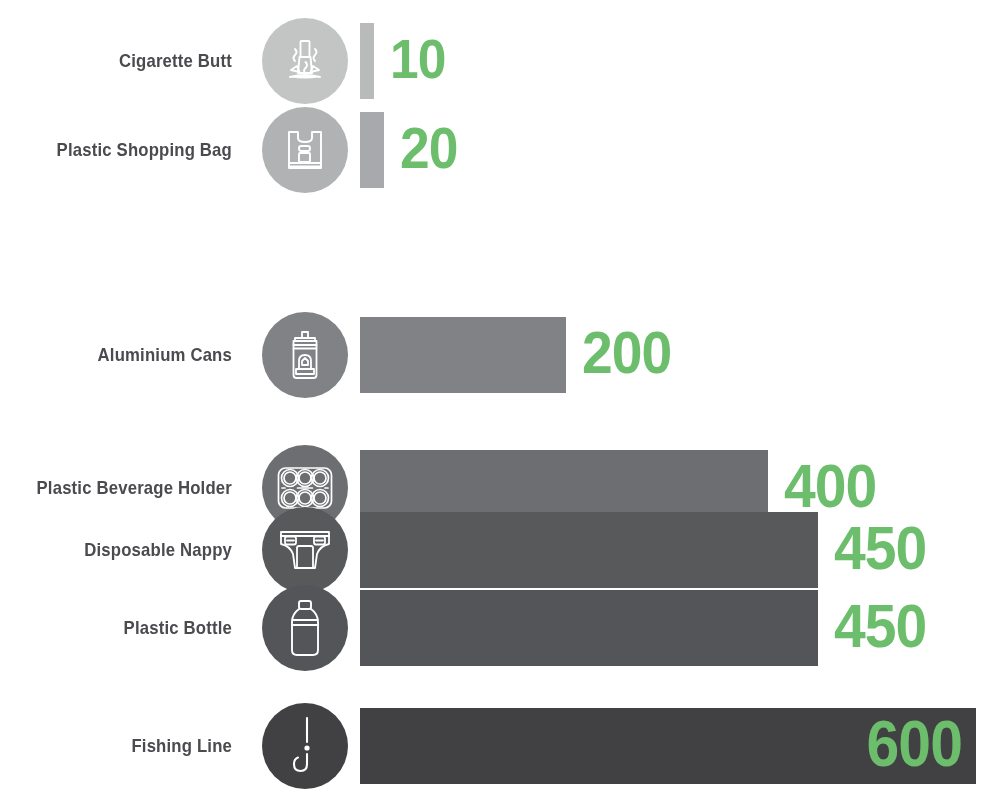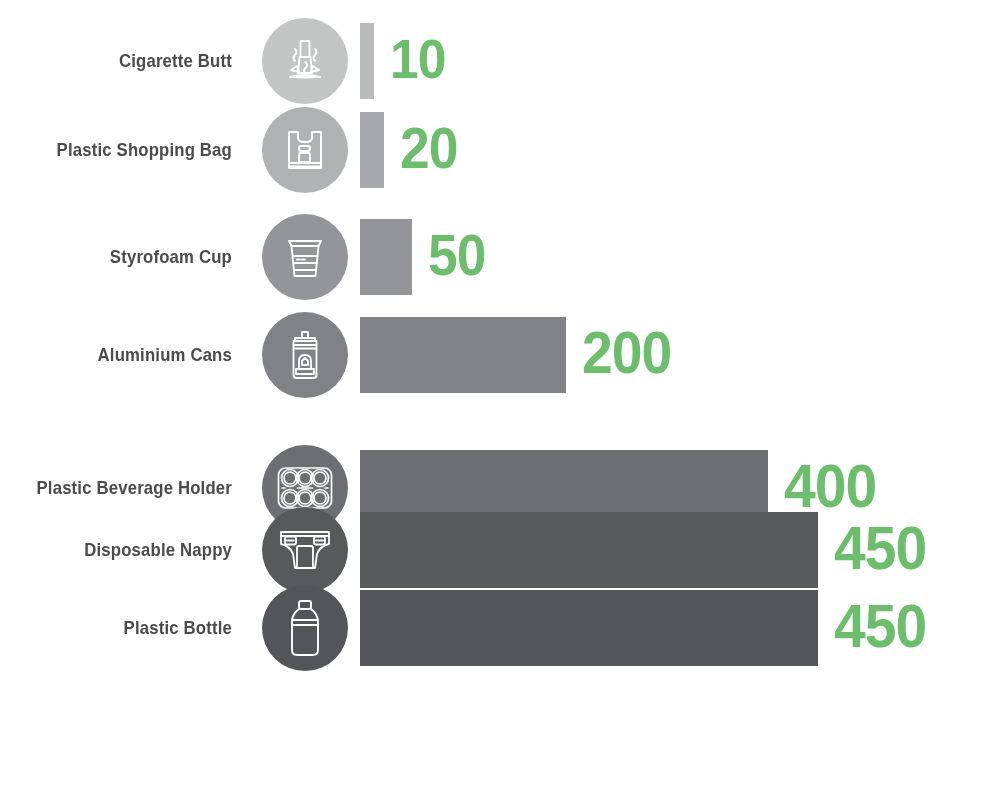--- a/index.html
+++ b/index.html
@@ -100,35 +100,20 @@
       <path d="M12 10 h9 v6 q0 4 7 4 q7 0 7 -4 v-6 h9 v36 h-32 z"></path>
       <rect x="22" y="24" width="11" height="5" rx="2.2"></rect>
       <rect x="22" y="31" width="11" height="9" rx="1"></rect>
       <path d="M12 41 h32"></path>
       <path d="M12 44.5 h32"></path>
     </svg>
       </div>
       <div class="bar" style="width: 24px; height: 76px; background: rgb(167, 169, 172); top: 0px;"></div>
       <div class="value" style="font-size: 58px; top: 7px; left: 400px;">20</div>
     </div>
-    <div class="row" style="top: 219px; height: 76px;">
-      <div class="row-label">Styrofoam Cup</div>
-      <div class="icon-wrap" style="background: rgb(147, 149, 152); top: -5px;">
-    <svg width="54" height="54" viewBox="0 0 54 54" fill="none" stroke="#ffffff" stroke-width="1.9" stroke-linecap="round" stroke-linejoin="round">
-      <path d="M11 11 h32 l-2.5 5 h-27 z"></path>
-      <path d="M13.5 16 l3 30 h21 l3 -30 z"></path>
-      <path d="M14.6 26 h24.8"></path>
-      <path d="M15.4 33 h23.2"></path>
-      <path d="M16 40 h22"></path>
-      <path d="M19 29.5 h3 M24 29.5 h3"></path>
-    </svg>
-      </div>
-      <div class="bar" style="width: 52px; height: 76px; background: rgb(147, 149, 152); top: 0px;"></div>
-      <div class="value" style="font-size: 58px; top: 7px; left: 428px;">50</div>
-    </div>
     <div class="row" style="top: 317px; height: 76px;">
       <div class="row-label">Aluminium Cans</div>
       <div class="icon-wrap" style="background: rgb(128, 130, 133); top: -5px;">
     <svg width="52" height="52" viewBox="0 0 52 52" fill="none" stroke="#ffffff" stroke-width="1.8" stroke-linecap="round" stroke-linejoin="round">
       <rect x="23" y="3" width="6" height="6"></rect>
       <path d="M16 9 h20 v3 h-20 z"></path>
       <path d="M14.5 12 h23 v34 q0 3 -3 3 h-17 q-3 0 -3 -3 z"></path>
       <path d="M14.5 16 h23"></path>
       <path d="M14.5 19.5 h23"></path>
       <path d="M20 40 v-8 q0 -6 6 -6 q6 0 6 6 v8"></path>
@@ -183,13 +168,25 @@
     <svg width="40" height="58" viewBox="0 0 40 58" fill="none" stroke="#ffffff" stroke-width="1.9" stroke-linecap="round" stroke-linejoin="round">
       <rect x="14" y="2" width="12" height="8" rx="2"></rect>
       <path d="M14 10 q-7 5 -7 13 v28 q0 5 5 5 h16 q5 0 5 -5 v-28 q0 -8 -7 -13"></path>
       <path d="M7.5 21 h25"></path>
       <path d="M7.2 26 h25.6"></path>
     </svg>
       </div>
       <div class="bar" style="width: 458px; height: 76px; background: rgb(84, 85, 88); top: 0px;"></div>
       <div class="value" style="font-size: 62px; top: 5px; left: 834px;">450</div>
     </div>
+    <div class="row" style="top: 708px; height: 76px;">
+      <div class="row-label">Fishing Line</div>
+      <div class="icon-wrap" style="background: rgb(65, 64, 66); top: -5px;">
+    <svg width="34" height="60" viewBox="0 0 34 60" fill="none" stroke="#ffffff" stroke-width="2.1" stroke-linecap="round" stroke-linejoin="round">
+      <path d="M19 2 v24"></path>
+      <circle cx="19" cy="32" r="2.6" fill="#ffffff" stroke="none"></circle>
+      <path d="M19 38 v10 q0 7 -6.5 7 q-6.5 0 -6.5 -7 q0 -5 4 -6.5"></path>
+    </svg>
+      </div>
+      <div class="bar" style="width: 616px; height: 76px; background: rgb(65, 64, 66); top: 0px;"></div>
+      <div class="value inside" style="font-size: 64px; top: 4px; left: 962px; transform: translateX(-100%) scaleX(0.92);">600</div>
+    </div>
   </div>
 
 </body></html>

